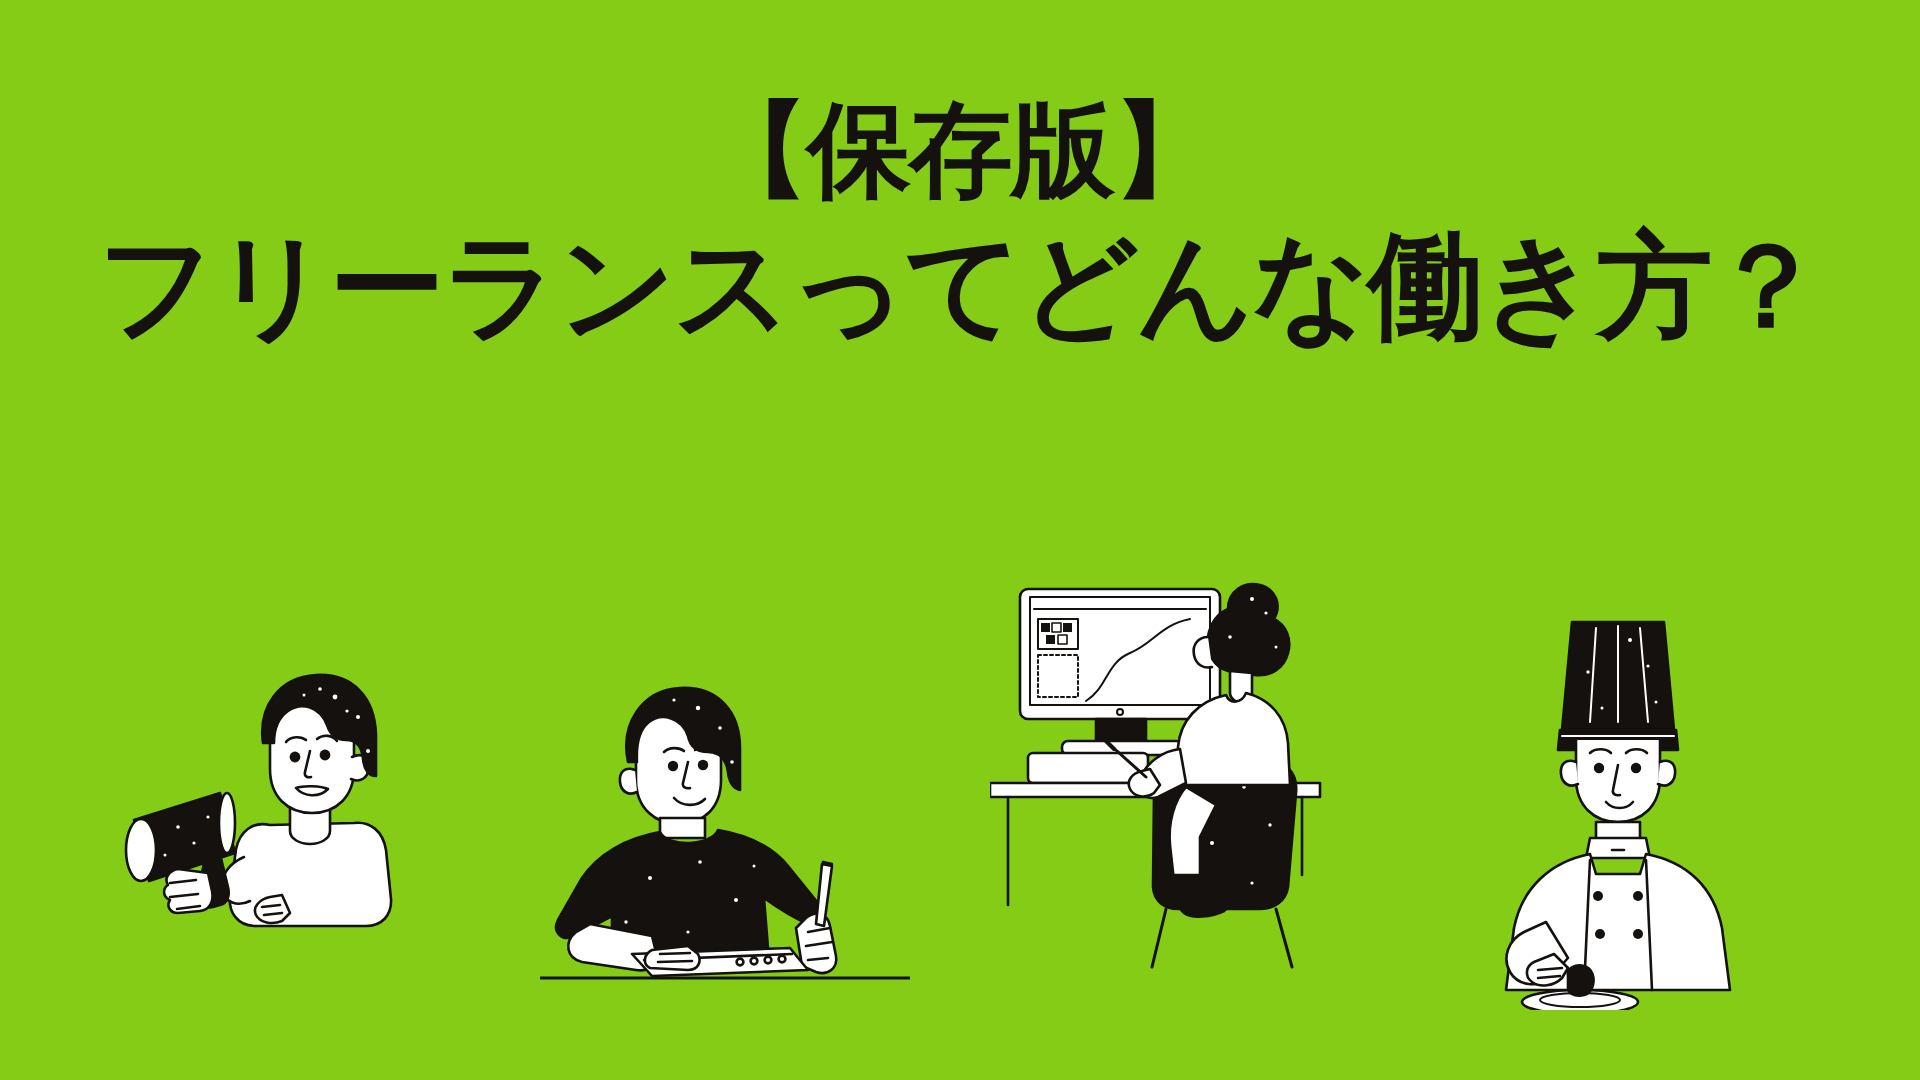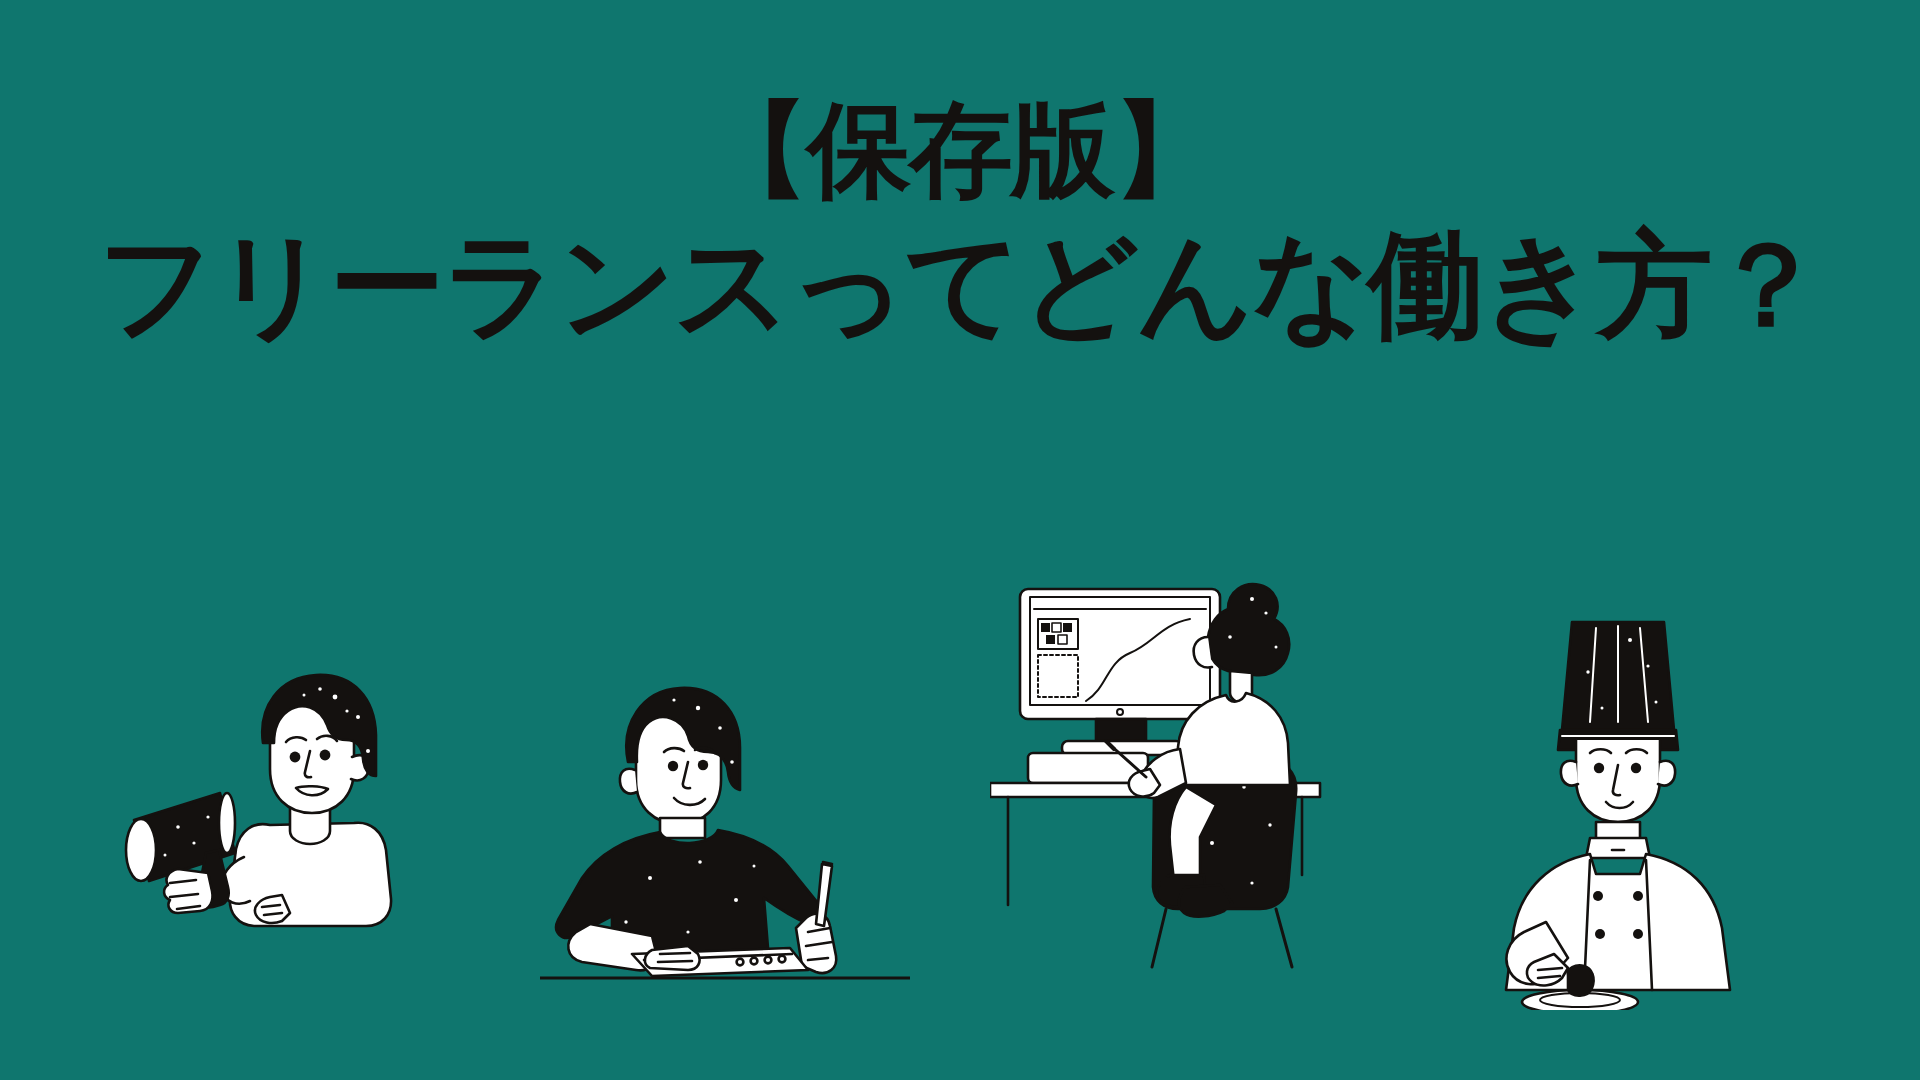--- a/index.html
+++ b/index.html
@@ -33,21 +33,21 @@
   .title-line1 {
     font-family: "DejaVu Sans", "Liberation Sans", sans-serif;
     font-weight: bold;
     font-size: 104px;
     line-height: 1.05;
     color: #14110f;
     letter-spacing: -2px;
     white-space: nowrap;
   }
   .title-line2 {
-    font-family: Liberation Serif, serif;
+    font-family: Liberation Sans, sans-serif;
     font-weight: bold;
     font-size: 116px;
     line-height: 1.1;
     color: #14110f;
     letter-spacing: -3px;
     white-space: nowrap;
     margin-top: 18px;
   }
   .art-row {
     position: absolute;
@@ -63,21 +63,21 @@
   .fig svg { display: block; }
 
   .fig-megaphone { left: 120px;  bottom: 145px; }
   .fig-writer    { left: 540px;  bottom: 80px;  }
   .fig-designer  { left: 990px;  bottom: 105px; }
   .fig-chef      { left: 1480px; bottom: 70px;  }
 </style>
 </head>
 <body>
 
-<div class="canvas" style="background: #0f766e;">
+<div class="canvas" style="background: #84cc16;">
 
   <div class="title-block">
     <div class="title-line1">【保存版】</div>
     <div class="title-line2">フリーランスってどんな働き方？</div>
   </div>
 
   <div class="art-row">
 
     <div class="fig fig-megaphone">
       <svg width="330" height="290" viewBox="0 0 330 290" fill="none" stroke="#14110F" stroke-width="2.6" stroke-linecap="round" stroke-linejoin="round">

